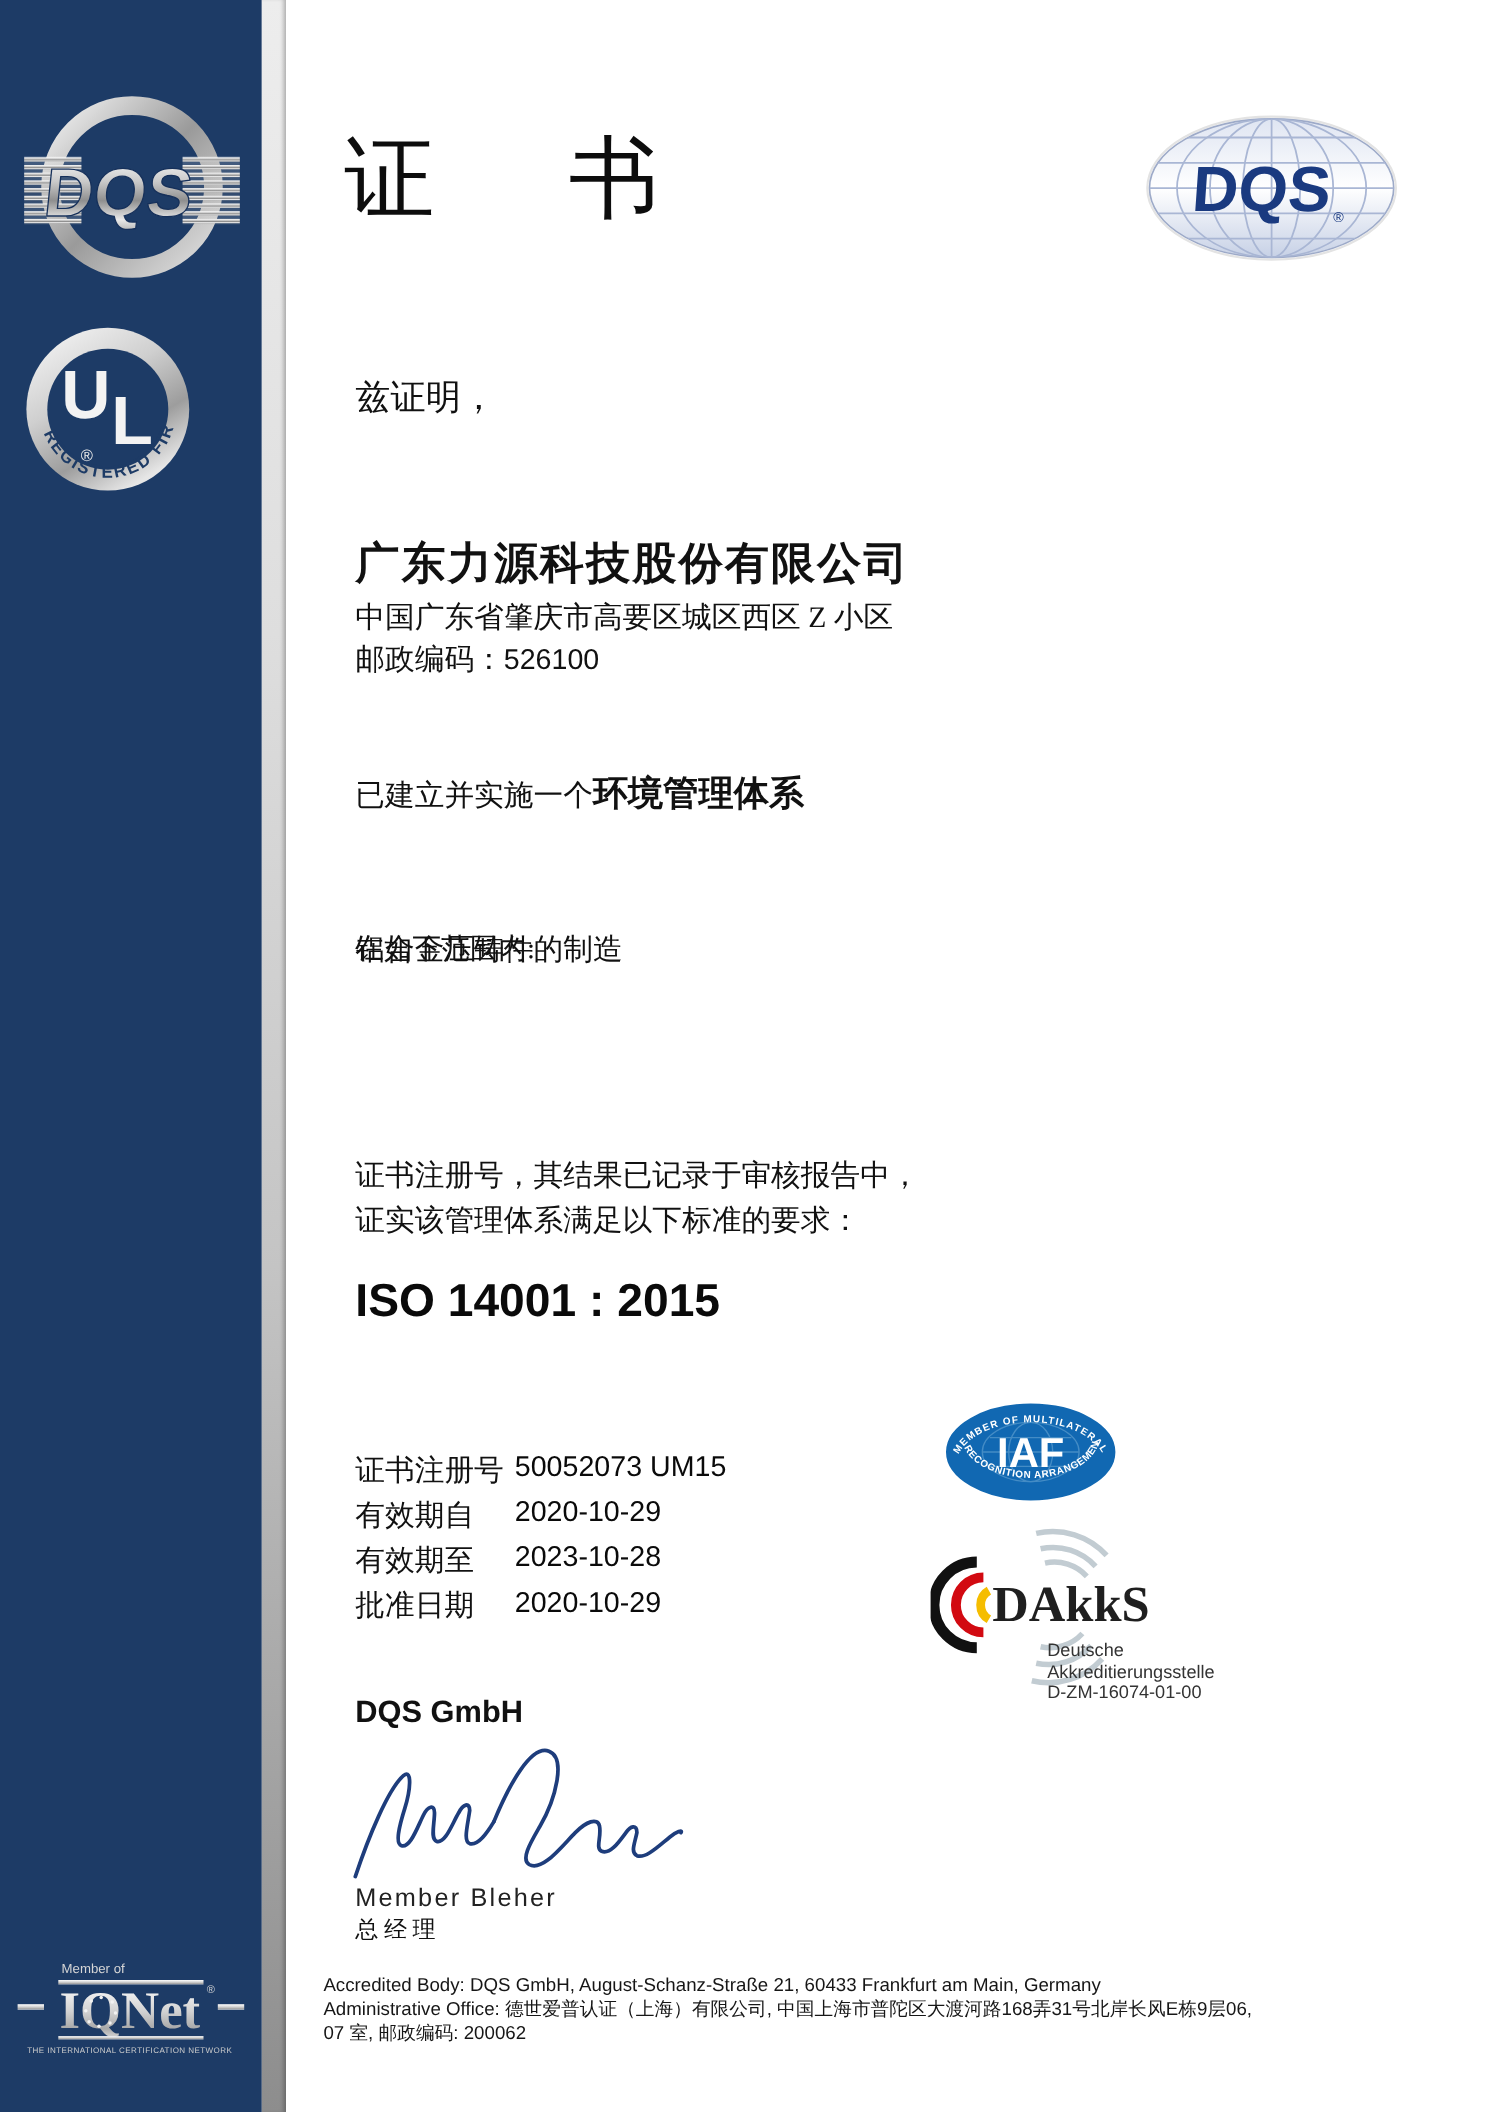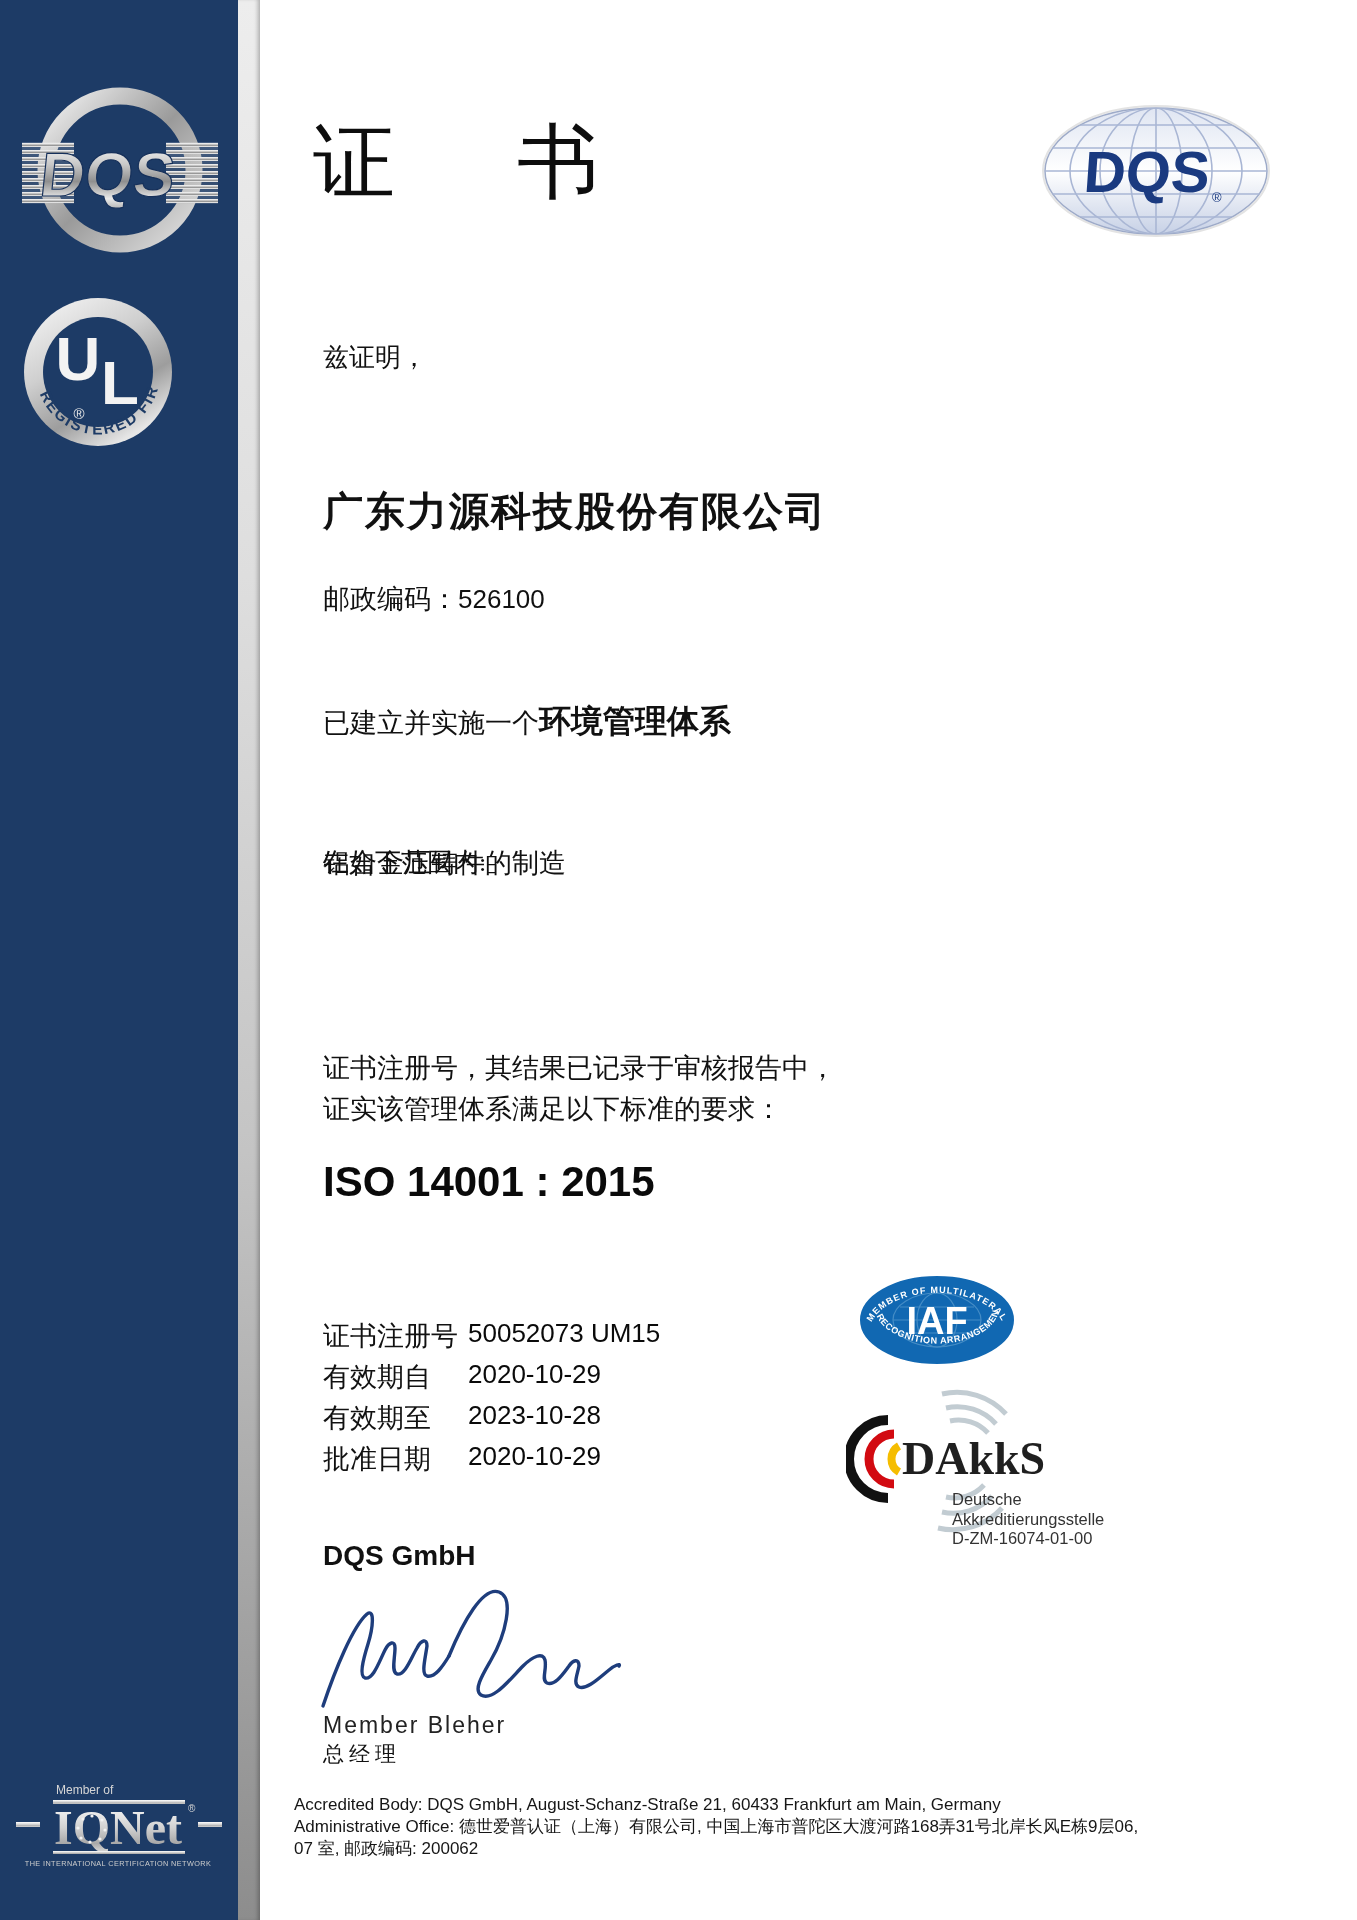--- a/index.html
+++ b/index.html
@@ -12,21 +12,21 @@
   .page-edge{left:238px;top:0;width:22px;height:1920px;
      background:linear-gradient(180deg,#ededed 0%,#dedede 30%,#c4c4c4 60%,#8d8d8d 100%);
      box-shadow:inset -4px 0 4px -2px rgba(0,0,0,.28);}
 
   
   .doc-title{left:313px;top:122px;display:flex;gap:122px;
      font-size:82px;line-height:1;font-weight:400;color:#0d0d0d;}
 
   .serif-line{font-family:"Liberation Serif",serif;}
 
-  .certify{left:323px;top:340px;font-size:26px;}
+  .certify{left:323px;top:340px;font-size:32px;}
   .company{left:323px;top:484px;font-size:40px;font-weight:700;letter-spacing:2px;}
   .addr1{left:323px;top:543px;font-size:27px;}
   .addr2{left:323px;top:581px;font-size:27px;}
   .addr2 .num{font-family:"Liberation Sans",sans-serif;font-size:26px;}
 
   .ems{left:323px;top:700px;font-size:27px;}
   .ems b{font-size:32px;font-weight:700;}
   .scope-intro{left:323px;top:845px;font-size:26px;}
   .scope-text{left:323px;top:845px;font-size:27px;}
 
@@ -180,20 +180,21 @@
       <line x1="5" y1="94" x2="227" y2="94"></line>
       <line x1="5" y1="117" x2="227" y2="117"></line>
     </g>
     <text x="112" y="92" text-anchor="middle" transform="skewX(-4)" font-family="Liberation Sans, sans-serif" font-size="58" font-weight="700" fill="#1a3a80">DQS</text>
     <text x="172" y="102" font-family="Liberation Sans, sans-serif" font-size="13" fill="#1a3a80">®</text>
   </svg>
 
   <div class="abs certify serif-line">兹证明，</div>
 
   <div class="abs company serif-line">广东力源科技股份有限公司</div>
+  <div class="abs addr1 serif-line">中国广东省肇庆市高要区城区西区 Z 小区</div>
   <div class="abs addr2 serif-line">
     <span>邮政编码：</span><span class="num">526100</span>
   </div>
 
   <div class="abs ems serif-line">
     <span>已建立并实施一个</span><b>环境管理体系</b>
   </div>
 
   <div class="abs scope-intro serif-line">在如下范围内:</div>
   <div class="abs scope-text serif-line">铝合金压铸件的制造</div>

